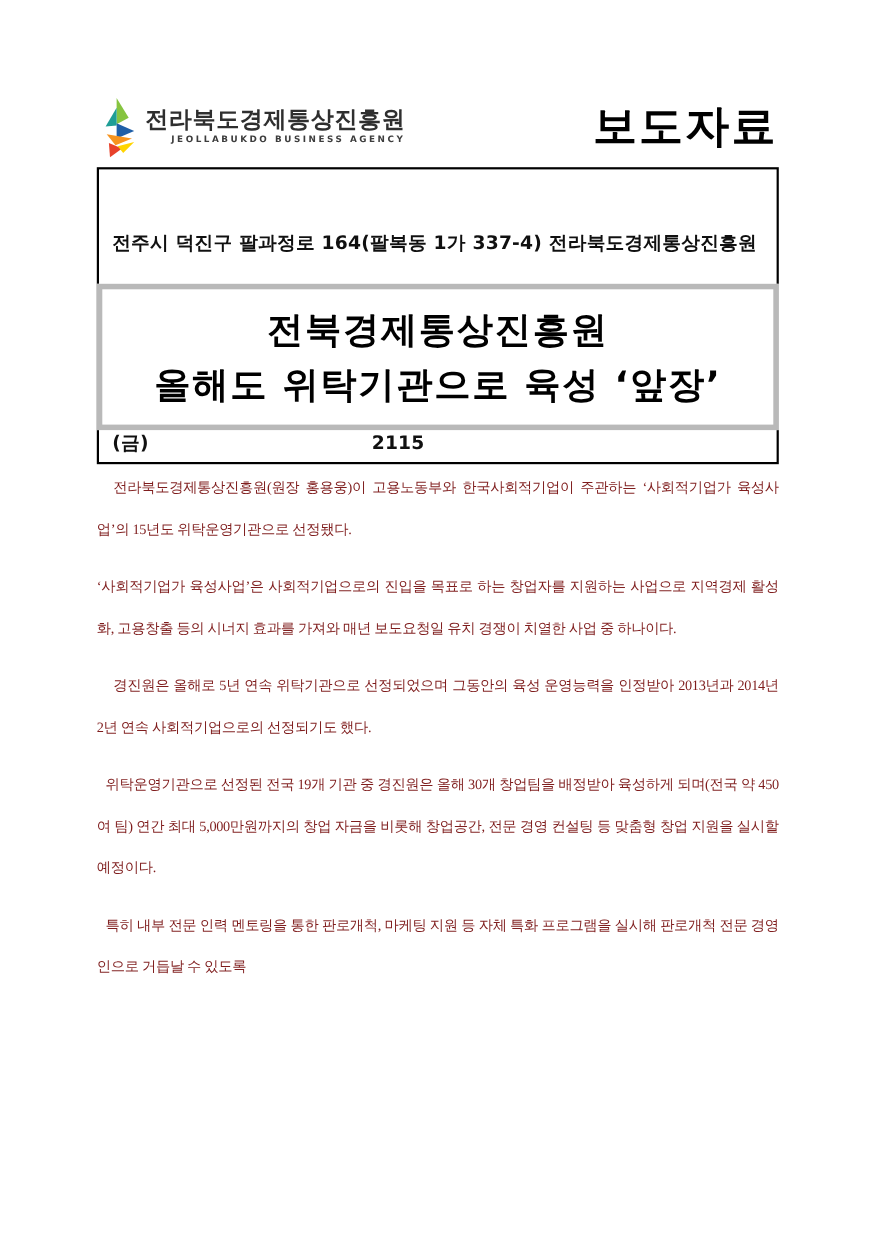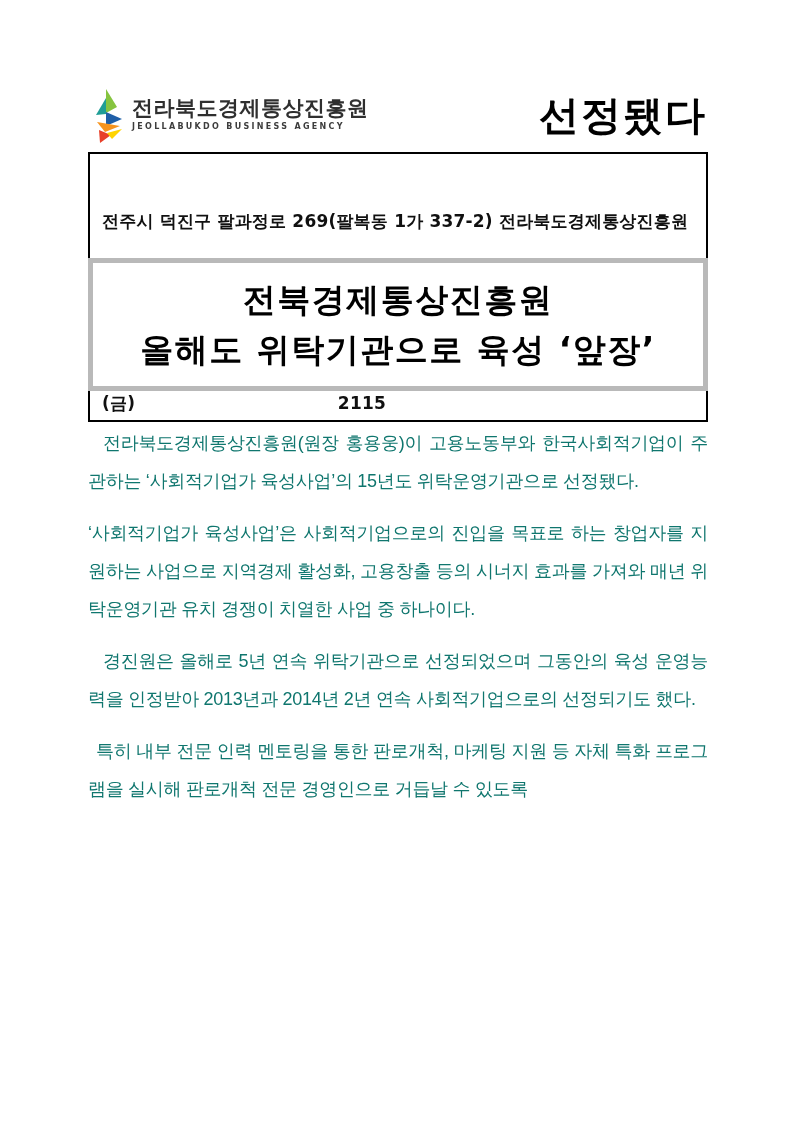--- a/index.html
+++ b/index.html
@@ -18,21 +18,21 @@
     position: absolute;
     left: 93px;
     top: 88px;
     width: 614px;
     display: flex;
     justify-content: space-between;
     align-items: flex-start;
   }
   .agency-logo { display: flex; align-items: flex-start; gap: 5px; }
   .logo-mark { width: 34px; height: 56px; display: block; }
-  .logo-textcol { margin-top: 9px; }
+  .logo-textcol { margin-top: 9px; text-align: right; }
   .logo-korean {
     font-size: 21px;
     font-weight: bold;
     color: #2f2f2f;
     letter-spacing: 0.5px;
     line-height: 22px;
   }
   .logo-english {
     font-size: 8px;
     font-weight: bold;
@@ -97,24 +97,24 @@
     line-height: 50px;
     white-space: nowrap;
   }
 
   
   .body-text {
     position: absolute;
     left: 88px;
     top: 424px;
     width: 620px;
-    font-family: Liberation Sans, sans-serif;
-    font-size: 18px;
+    font-family: Liberation Serif, serif;
+    font-size: 13px;
     line-height: 38px;
-    color: #0f766e;
+    color: #7f1d1d;
     text-align: justify;
     letter-spacing: -0.3px;
   }
   .para { margin: 0 0 14px 0; }
   .indent-lg { text-indent: 15px; }
   .indent-sm { text-indent: 8px; }
 </style>
 </head>
 <body>
 
@@ -128,39 +128,40 @@
         <polygon points="13,24 29,31 13,38" fill="#1f5fa8"></polygon>
         <polygon points="4,34 27,38 12,44" fill="#f7941e"></polygon>
         <polygon points="6,42 18,47 7,55" fill="#e8412a"></polygon>
         <polygon points="14,45 29,41 19,51" fill="#ffd400"></polygon>
       </svg>
       <div class="logo-textcol">
         <div class="logo-korean">전라북도경제통상진흥원</div>
         <div class="logo-english">JEOLLABUKDO BUSINESS AGENCY</div>
       </div>
     </div>
-    <div class="doc-type">선정됐다</div>
+    <div class="doc-type">보도자료</div>
   </header>
 
   <section class="info-box">
     <div class="info-address">
-      <div>전주시 덕진구 팔과정로 269(팔복동 1가 337-2) 전라북도경제통상진흥원</div>
+      <div>전주시 덕진구 팔과정로 164(팔복동 1가 337-4) 전라북도경제통상진흥원</div>
       <div>T) 711-2000,  F) 063-711-2090, www.jbba.kr</div>
     </div>
     <div class="info-request">
       <span>보도요청일 : 2015. 2. 6.(금)</span>
       <span>(담당자) 순환경제지원센터 김지영 711-2115</span>
     </div>
   </section>
 
   <section class="headline-box">
     <div class="headline-line">전북경제통상진흥원</div>
     <div class="headline-line">올해도 위탁기관으로 육성 ‘앞장’</div>
   </section>
 
   <article class="body-text">
     <p class="para indent-lg">전라북도경제통상진흥원(원장 홍용웅)이 고용노동부와 한국사회적기업이 주관하는 ‘사회적기업가 육성사업’의 15년도 위탁운영기관으로 선정됐다.</p>
-    <p class="para">‘사회적기업가 육성사업’은 사회적기업으로의 진입을 목표로 하는 창업자를 지원하는 사업으로 지역경제 활성화, 고용창출 등의 시너지 효과를 가져와 매년 위탁운영기관 유치 경쟁이 치열한 사업 중 하나이다.</p>
+    <p class="para">‘사회적기업가 육성사업’은 사회적기업으로의 진입을 목표로 하는 창업자를 지원하는 사업으로 지역경제 활성화, 고용창출 등의 시너지 효과를 가져와 매년 보도요청일 유치 경쟁이 치열한 사업 중 하나이다.</p>
     <p class="para indent-lg">경진원은 올해로 5년 연속 위탁기관으로 선정되었으며 그동안의 육성 운영능력을 인정받아 2013년과 2014년 2년 연속 사회적기업으로의 선정되기도 했다.</p>
+    <p class="para indent-sm">위탁운영기관으로 선정된 전국 19개 기관 중 경진원은 올해 30개 창업팀을 배정받아 육성하게 되며(전국 약 450여 팀) 연간 최대 5,000만원까지의 창업 자금을 비롯해 창업공간, 전문 경영 컨설팅 등 맞춤형 창업 지원을 실시할 예정이다.</p>
     <p class="para indent-sm">특히 내부 전문 인력 멘토링을 통한 판로개척, 마케팅 지원 등 자체 특화 프로그램을 실시해  판로개척 전문 경영인으로 거듭날 수 있도록</p>
   </article>
 
 </div>
 
 </body></html>

